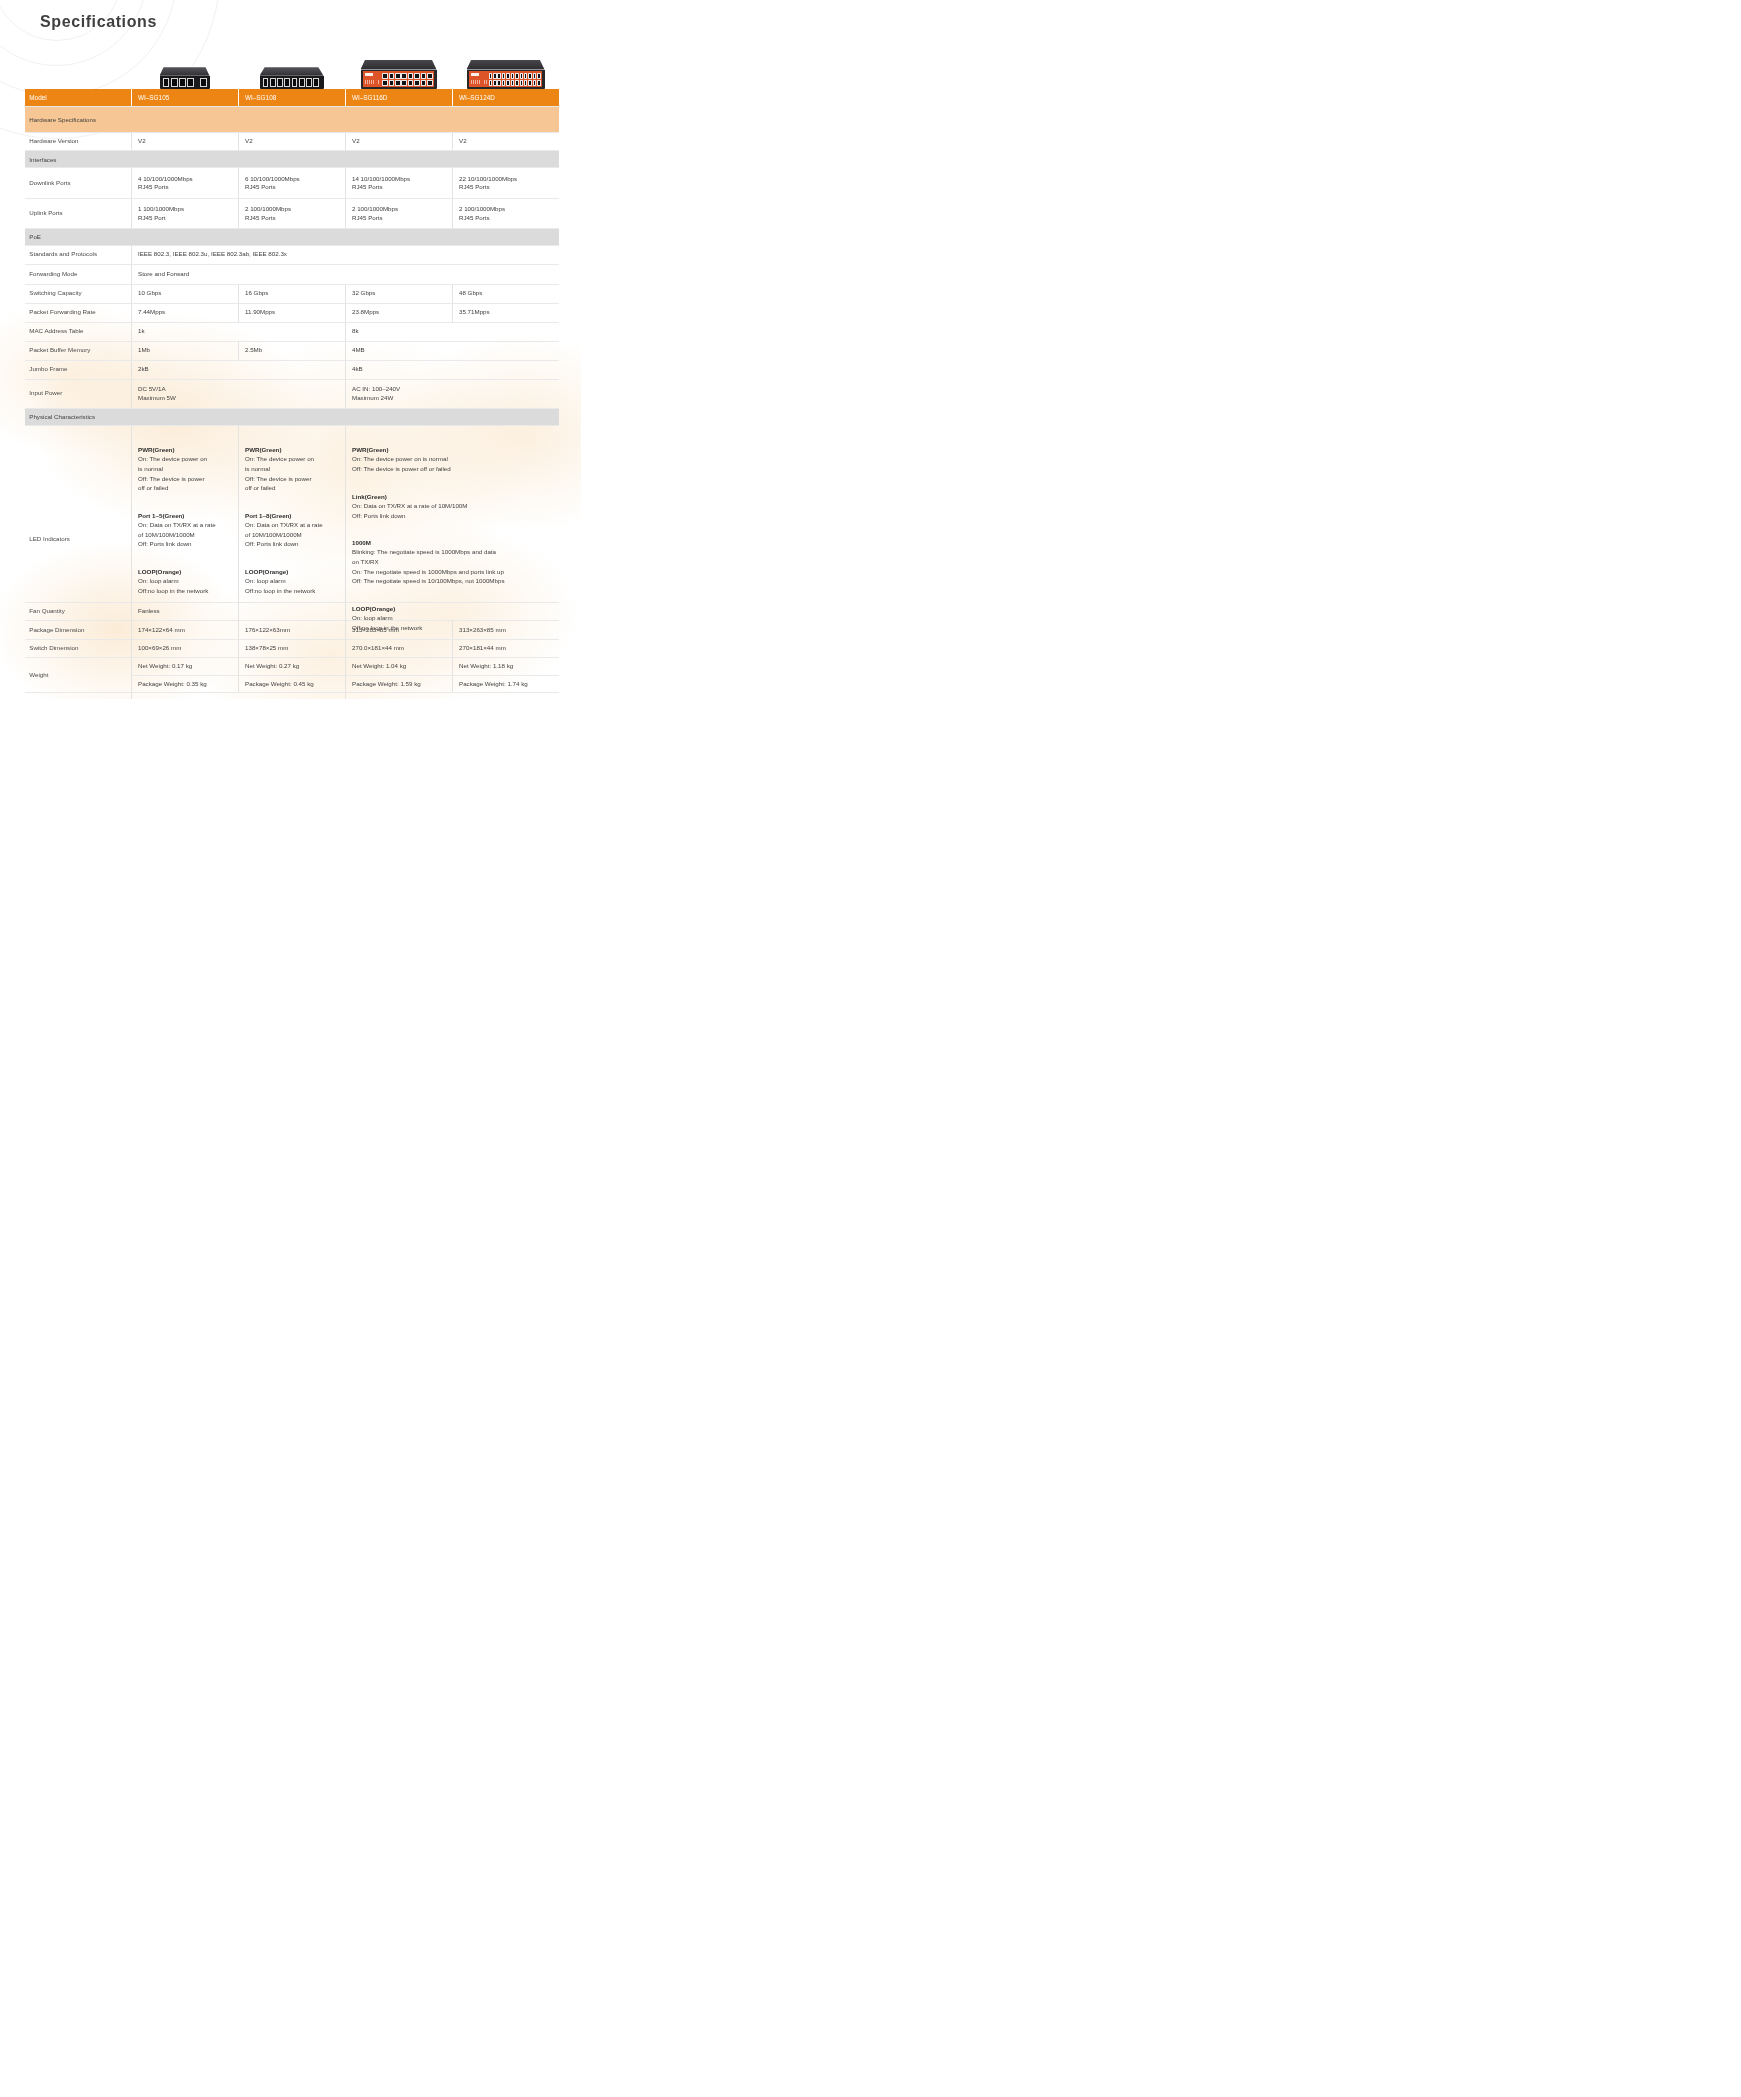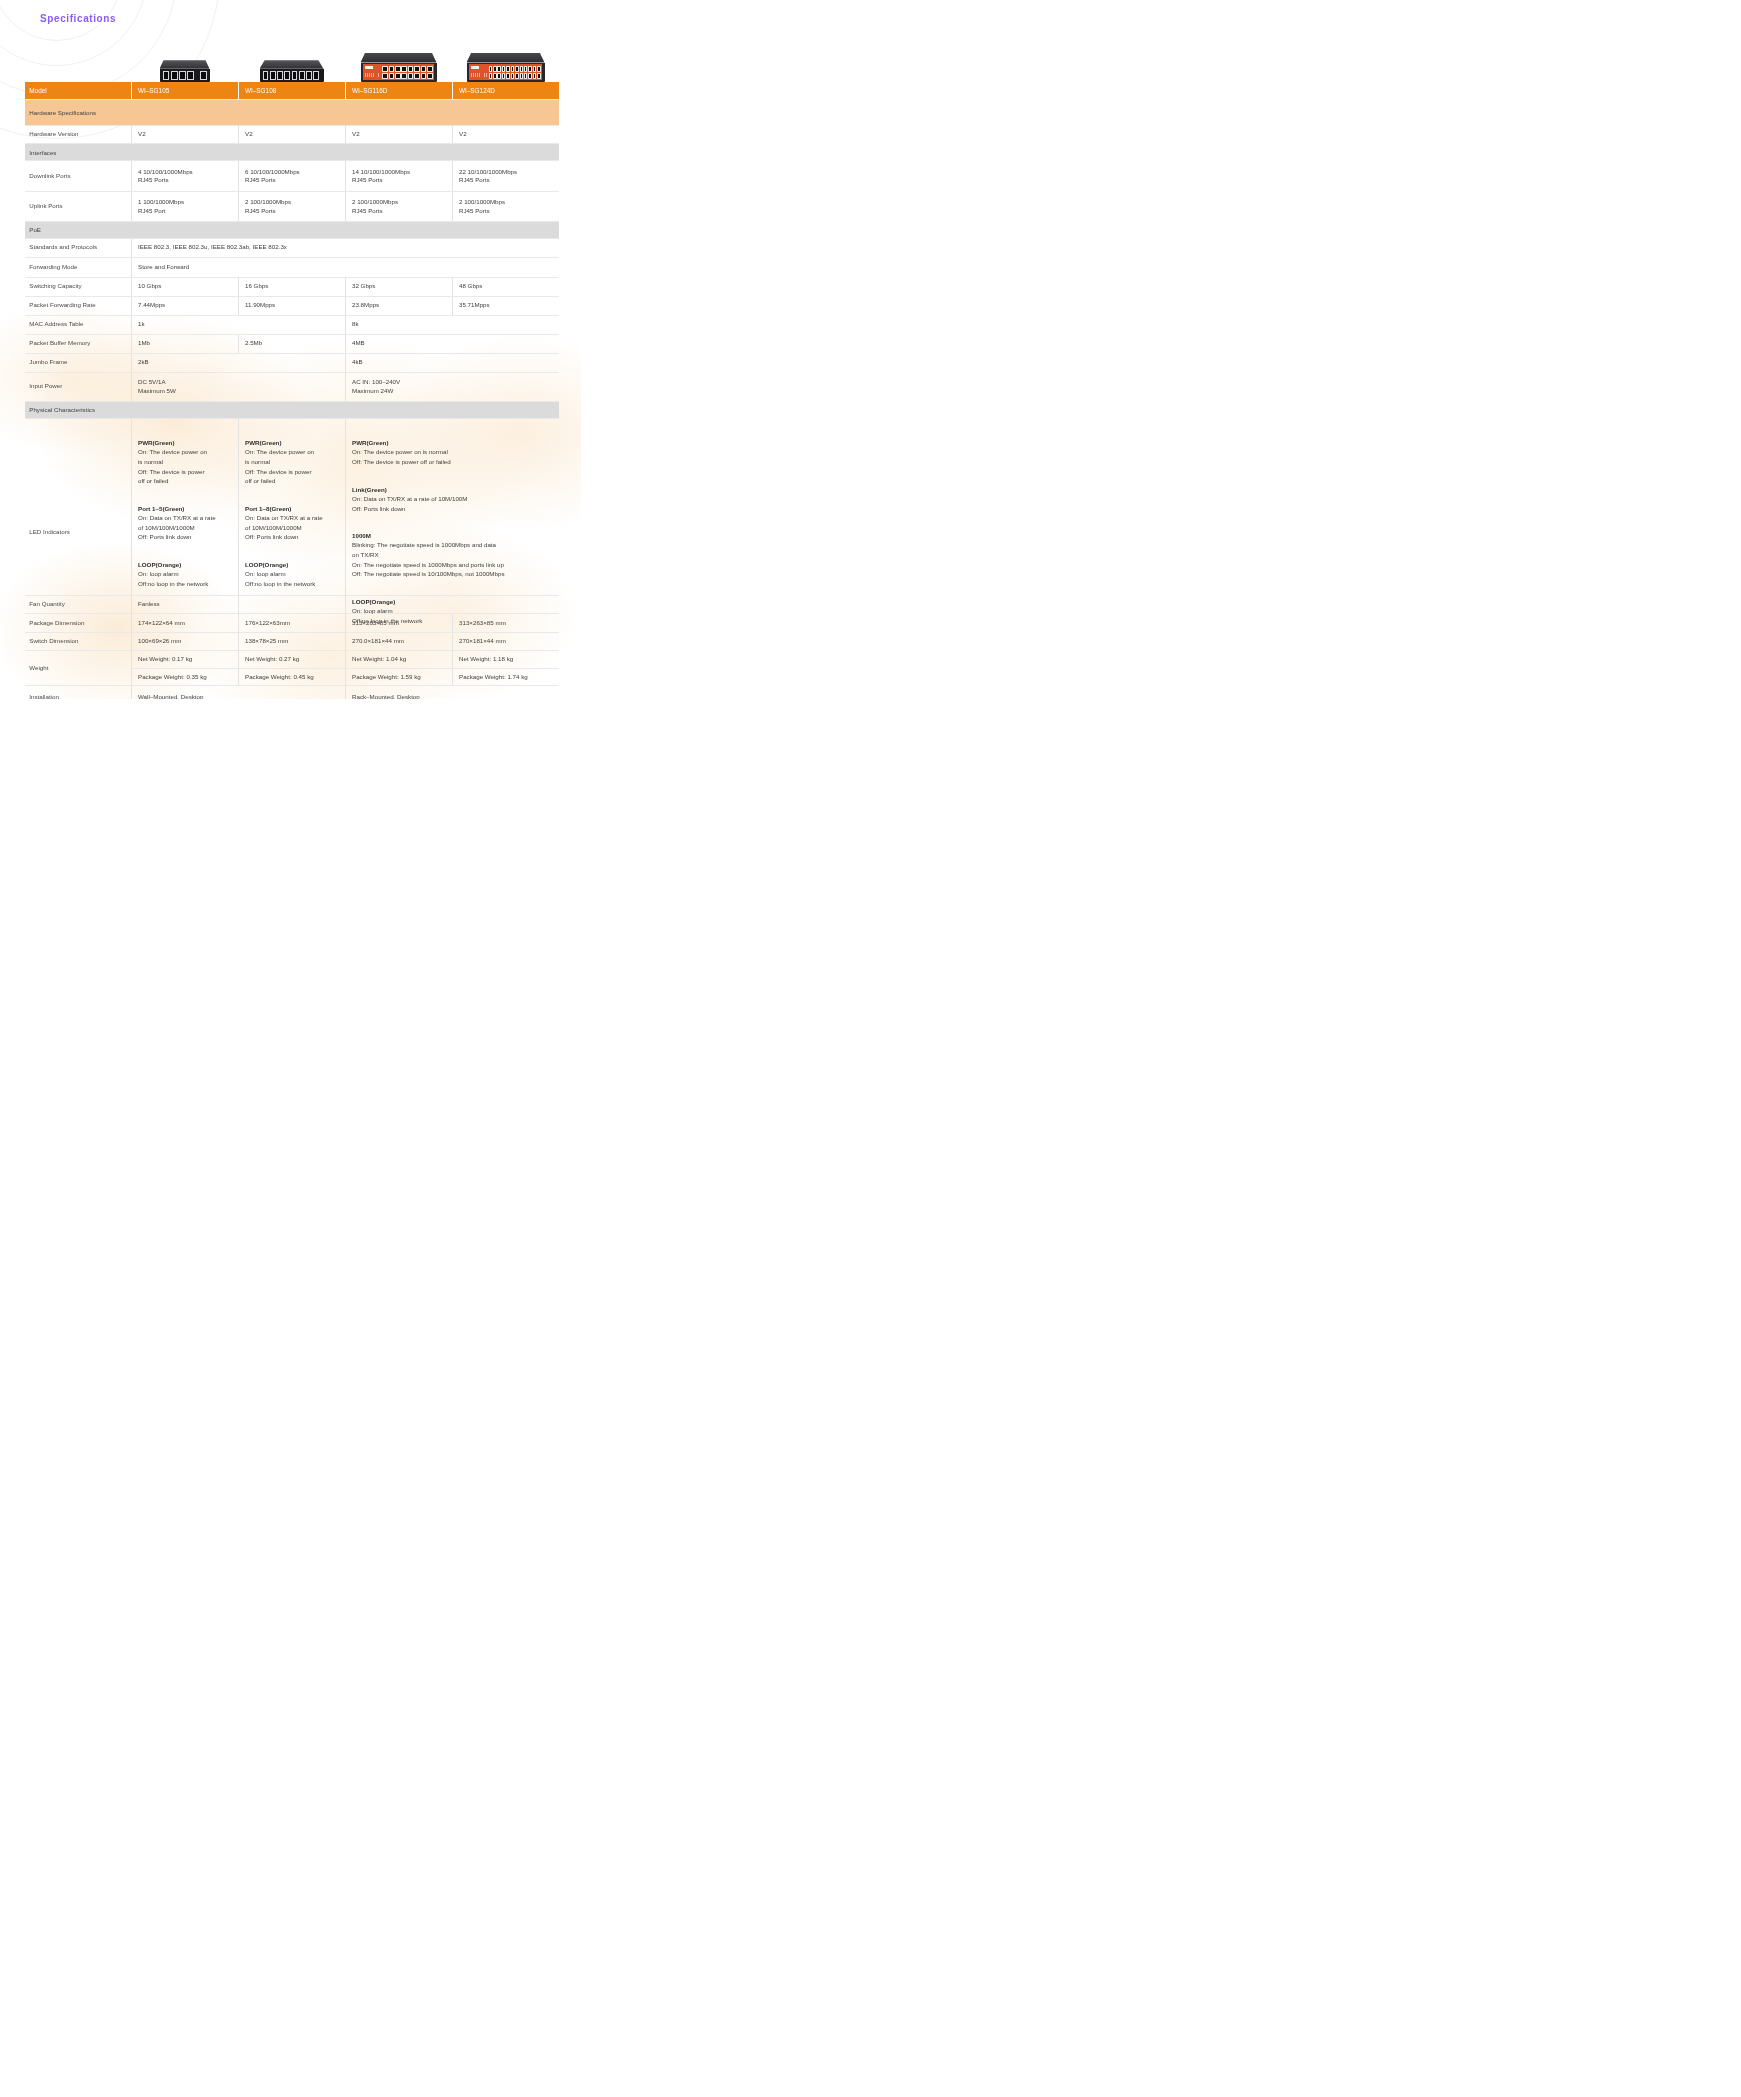--- a/index.html
+++ b/index.html
@@ -18,22 +18,22 @@
       radial-gradient(204px 153px at 30% 60%, rgba(248,220,182,.55), transparent 70%),
       radial-gradient(239px 179px at 62% 66%, rgba(250,227,194,.50), transparent 70%),
       radial-gradient(196px 141px at 90% 62%, rgba(248,220,182,.45), transparent 70%),
       radial-gradient(179px 128px at 20% 90%, rgba(248,220,182,.55), transparent 70%),
       radial-gradient(196px 136px at 57% 94%, rgba(250,227,194,.50), transparent 70%),
       radial-gradient(153px 111px at 12% 54%, rgba(248,220,182,.40), transparent 70%),
       radial-gradient(179px 128px at 78% 88%, rgba(248,220,182,.40), transparent 70%);
   }
   .content{position:relative;z-index:1;}
   .page-title{
-    margin:12.8px 0 0 40px;font-size:10px;font-weight:bold;
-    color:#8b5cf6;letter-spacing:0.6px;
+    margin:12.8px 0 0 40px;font-size:16px;font-weight:bold;
+    color:#404040;letter-spacing:0.6px;
   }
   
   .products{
     margin:29px 0 2.6px 25px;width:534px;height:27px;
     display:grid;grid-template-columns:106px 1fr 1fr 1fr 1fr;
   }
   .prod-cell{display:flex;justify-content:center;align-items:flex-end;}
   
   .sw{display:block;}
   .sw-top{background:linear-gradient(180deg,#56565c,#2f2f33);clip-path:polygon(8% 0,92% 0,100% 100%,0 100%);height:8.5px;}

